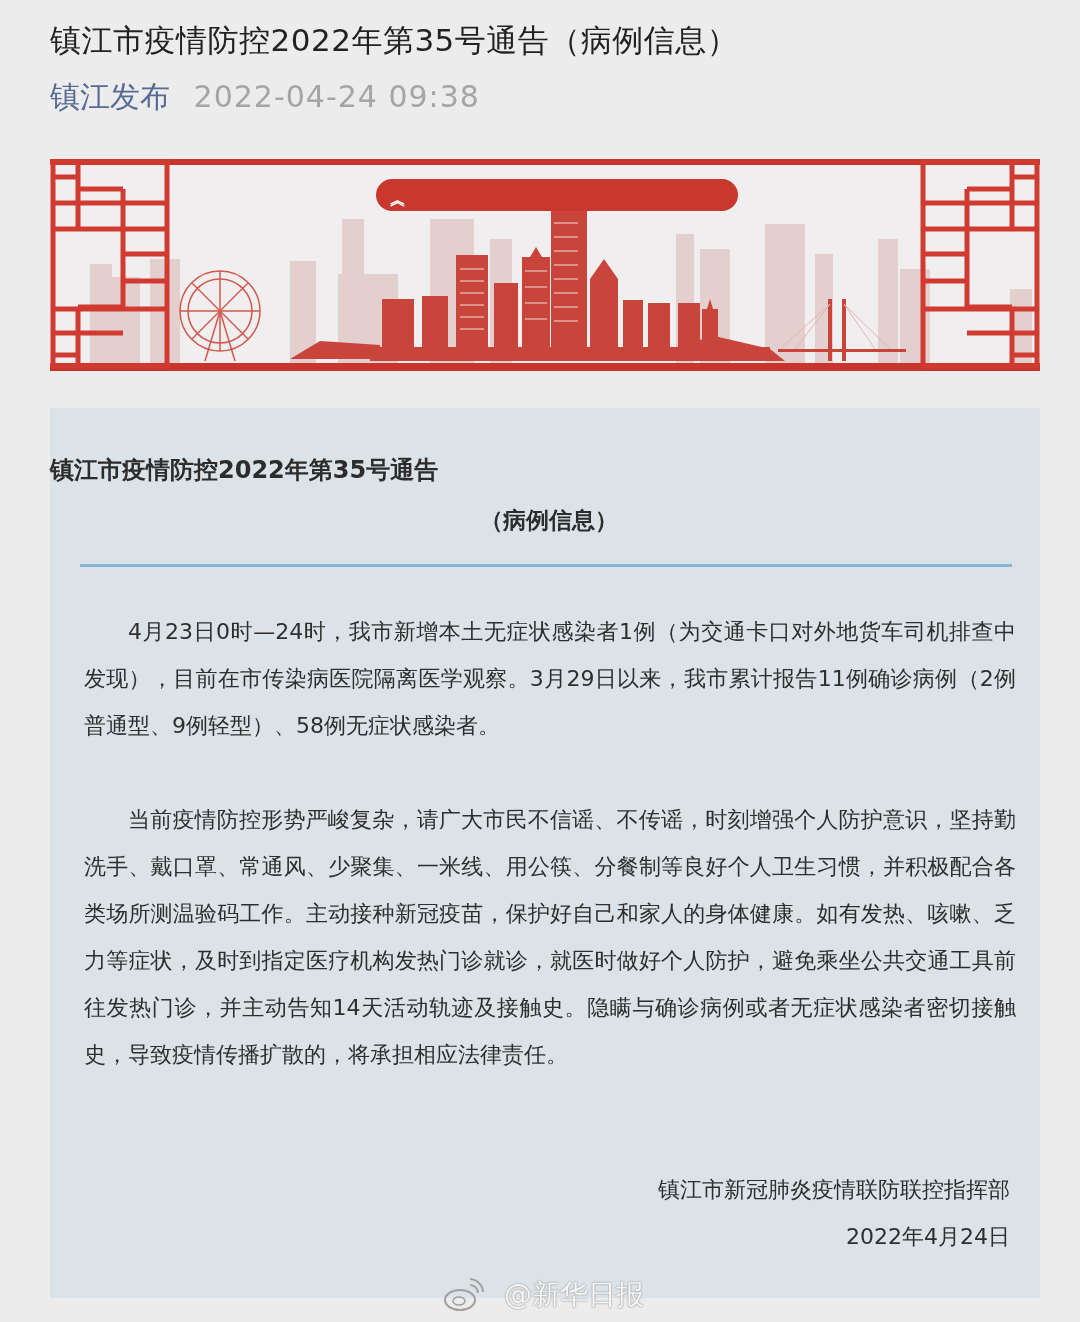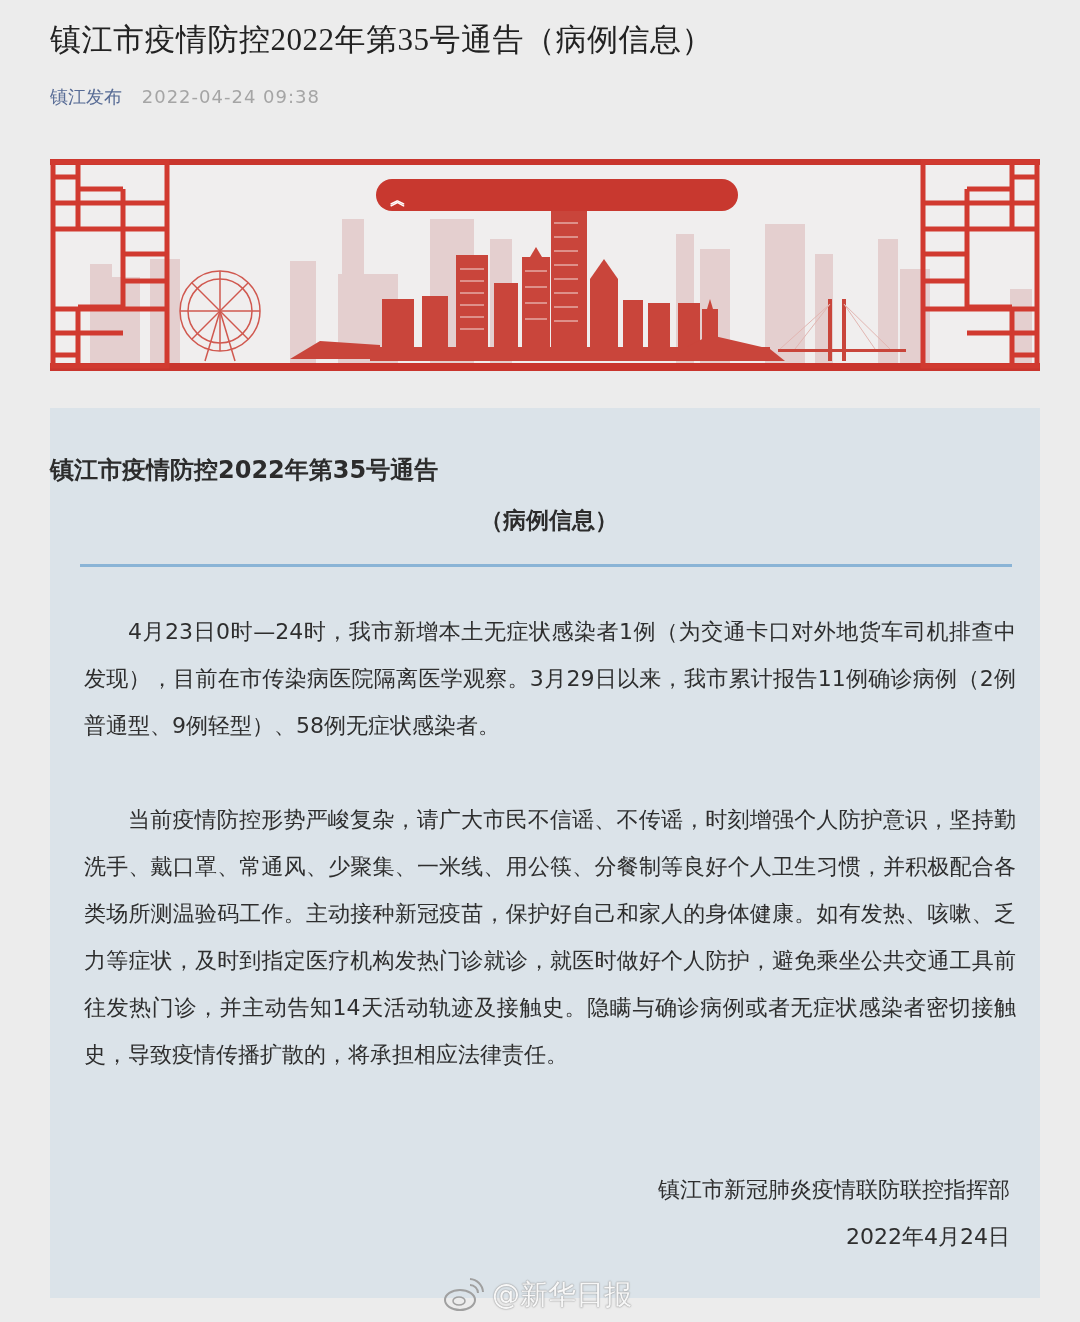--- a/index.html
+++ b/index.html
@@ -6,25 +6,25 @@
   body {
     width:1080px; height:1322px; overflow:hidden;
     background:#ececec;
     font-family:"DejaVu Sans","Liberation Sans",sans-serif;
     color:#2b2b2b;
     position:relative;
   }
   .article-title {
     position:absolute; left:50px; top:18px;
     font-size:31px; line-height:44px; color:#222; letter-spacing:0.5px;
-    margin:0; font-weight:normal;font-family:Liberation Serif, serif;
+    margin:0; font-weight:normal;
   }
   .meta {
     position:absolute; left:50px; top:82px;
-    font-size:18px; line-height:30px;
+    font-size:30px; line-height:30px;
   }
   .meta .author { color:#576b95; margin-right:14px; }
   .meta .time { color:#a5a5a5; letter-spacing:1px; }
 
   .banner {
     position:absolute; left:50px; top:159px; width:990px; height:212px;
     background:#f0eeee; overflow:hidden;
   }
   .banner svg { display:block; }
   .banner-pill {
@@ -53,21 +53,21 @@
   .p2 { top:384px; }
   .sign {
     position:absolute; right:30px; text-align:right;
     font-size:22px; line-height:30px; color:#2e2e2e;
   }
   .sign1 { top:767px; }
   .sign2 { top:814px; }
 
   .watermark {
     position:absolute; left:442px; top:1277px;
-    display:flex; align-items:center; gap:8px;
+    display:flex; align-items:center; gap:20px;
     color:#f7f7f7; font-size:28px; line-height:34px;
     text-shadow:0 0 2px #9a9a9a, 0 0 1px #888;
   }
   .watermark .weibo-icon { width:42px; height:36px; }
 </style>
 </head>
 <body>
 
 <h1 class="article-title">镇江市疫情防控2022年第35号通告（病例信息）</h1>
 

